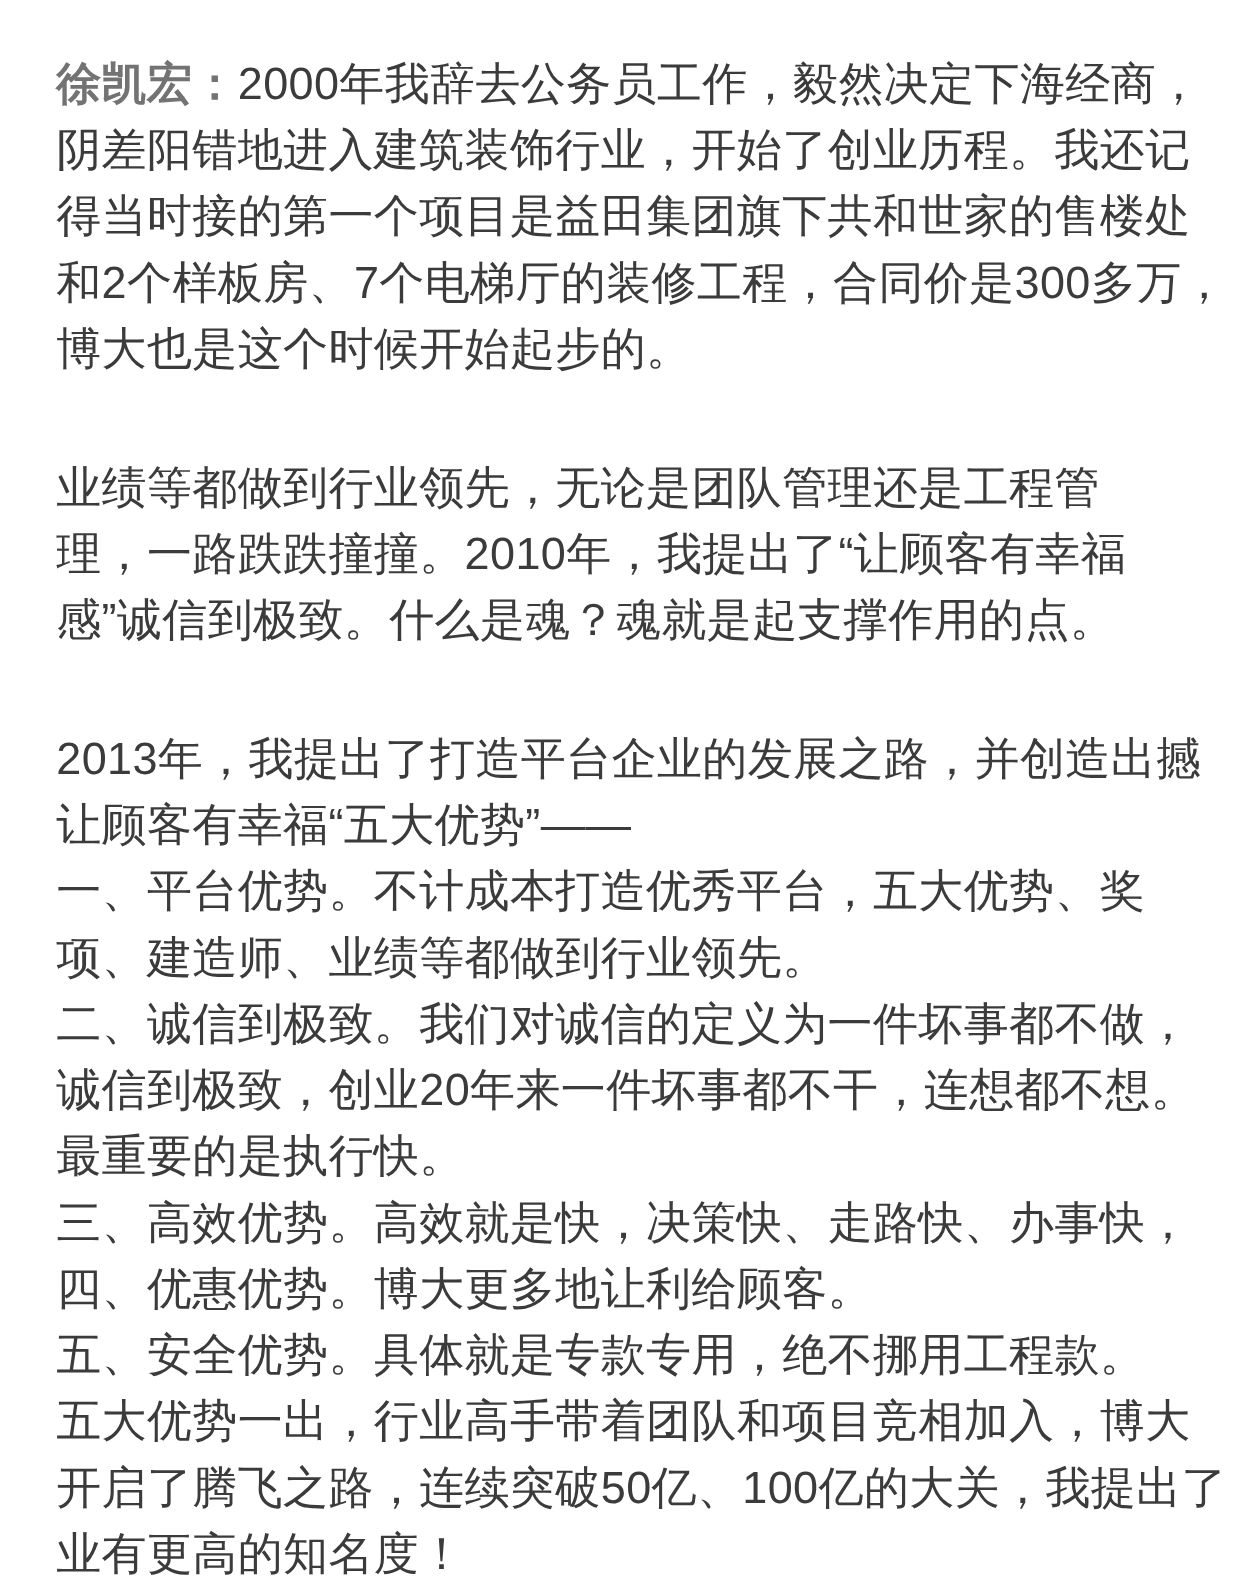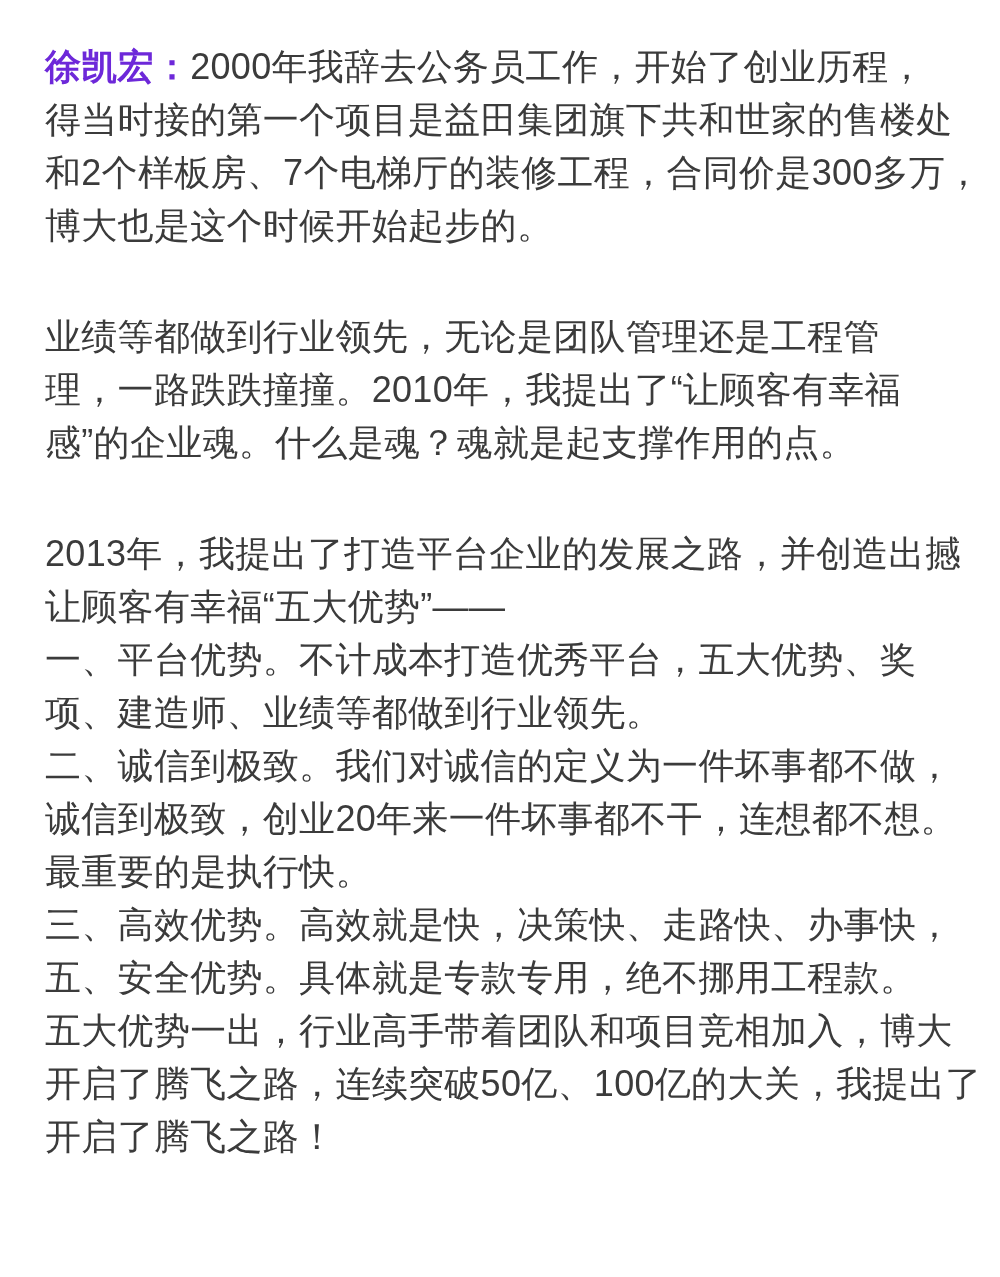--- a/index.html
+++ b/index.html
@@ -25,49 +25,51 @@
   .para:last-child {
     margin-bottom: 0;
   }
   .line {
     display: block;
     white-space: nowrap;
     letter-spacing: 0.3px;
   }
   .speaker {
     font-weight: bold;
-    color: #6d28d9;
+    color: #737373;
   }
 </style>
 </head>
 <body>
 
 <article>
 
   <p class="para">
-    <span class="line"><strong class="speaker">徐凯宏：</strong><span>2000年我辞去公务员工作，开始了创业历程，</span></span>
+    <span class="line"><strong class="speaker">徐凯宏：</strong><span>2000年我辞去公务员工作，毅然决定下海经商，</span></span>
+    <span class="line">阴差阳错地进入建筑装饰行业，开始了创业历程。我还记</span>
     <span class="line">得当时接的第一个项目是益田集团旗下共和世家的售楼处</span>
     <span class="line">和2个样板房、7个电梯厅的装修工程，合同价是300多万，</span>
     <span class="line">博大也是这个时候开始起步的。</span>
   </p>
 
   <p class="para">
     <span class="line">业绩等都做到行业领先，无论是团队管理还是工程管</span>
     <span class="line">理，一路跌跌撞撞。2010年，我提出了“让顾客有幸福</span>
-    <span class="line">感”的企业魂。什么是魂？魂就是起支撑作用的点。</span>
+    <span class="line">感”诚信到极致。什么是魂？魂就是起支撑作用的点。</span>
   </p>
 
   <p class="para">
     <span class="line">2013年，我提出了打造平台企业的发展之路，并创造出撼</span>
     <span class="line">让顾客有幸福“五大优势”——</span>
     <span class="line">一、平台优势。不计成本打造优秀平台，五大优势、奖</span>
     <span class="line">项、建造师、业绩等都做到行业领先。</span>
     <span class="line">二、诚信到极致。我们对诚信的定义为一件坏事都不做，</span>
     <span class="line">诚信到极致，创业20年来一件坏事都不干，连想都不想。</span>
     <span class="line">最重要的是执行快。</span>
     <span class="line">三、高效优势。高效就是快，决策快、走路快、办事快，</span>
+    <span class="line">四、优惠优势。博大更多地让利给顾客。</span>
     <span class="line">五、安全优势。具体就是专款专用，绝不挪用工程款。</span>
     <span class="line">五大优势一出，行业高手带着团队和项目竞相加入，博大</span>
     <span class="line">开启了腾飞之路，连续突破50亿、100亿的大关，我提出了</span>
-    <span class="line">开启了腾飞之路！</span>
+    <span class="line">业有更高的知名度！</span>
   </p>
 
 </article>
 
 </body></html>

